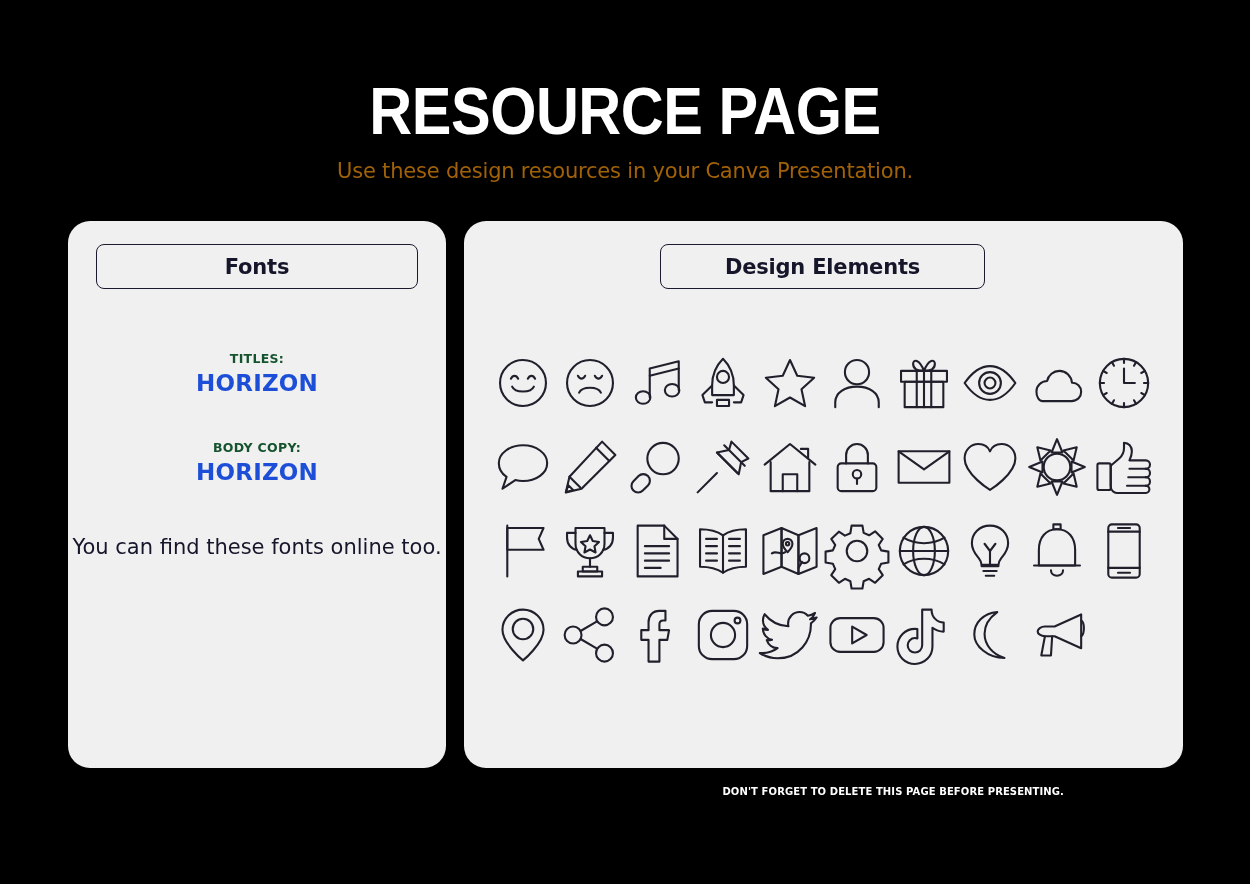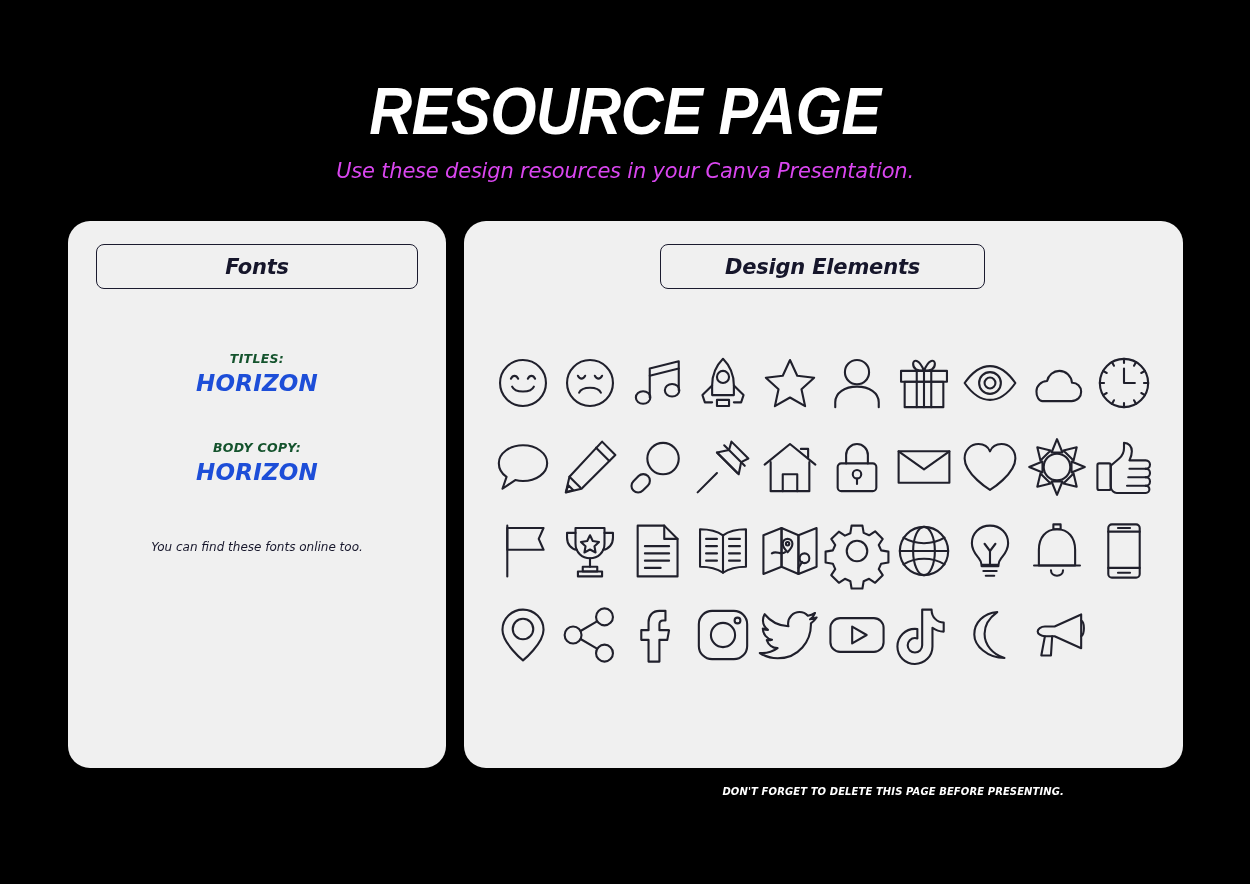--- a/index.html
+++ b/index.html
@@ -12,21 +12,20 @@
     height: 884px;
     overflow: hidden;
     font-family: "Liberation Sans", sans-serif;
     -webkit-font-smoothing: antialiased;
   }
   .slide {
     position: relative;
     width: 1134px;
     height: 884px;
     background: #000000;
-    font-style: italic;
   }
 
   
   .header {
     position: absolute;
     top: 72px;
     left: 0;
     width: 1250px;
     text-align: center;
   }
@@ -36,21 +35,21 @@
     font-family: "Liberation Sans", sans-serif;
     font-weight: bold;
     font-size: 66px;
     line-height: 78px;
     letter-spacing: -0.5px;
     transform: scaleX(0.90);
     transform-origin: center;
   }
   .page-subtitle {
     margin: 8px 0 0 0;
-    color: #d946ef;
+    color: #a16207;
     font-family: "DejaVu Sans", sans-serif;
     font-weight: 400;
     font-size: 21px;
     line-height: 26px;
     letter-spacing: -0.2px;
   }
 
   
   .panel {
     position: absolute;
@@ -130,21 +129,21 @@
     font-family: "DejaVu Sans", sans-serif;
     font-weight: bold;
     font-size: 23px;
     letter-spacing: 0.2px;
     color: #1d4ed8;
     margin-top: 4px;
   }
   .fonts-outro {
     margin-top: 52px;
     font-family: "DejaVu Sans", sans-serif;
-    font-size: 12px;
+    font-size: 21px;
     line-height: 20px;
     color: #16162b;
   }
 
   
   .icon-grid {
     position: absolute;
     left: 26px;
     top: 120px;
     width: 667px;

